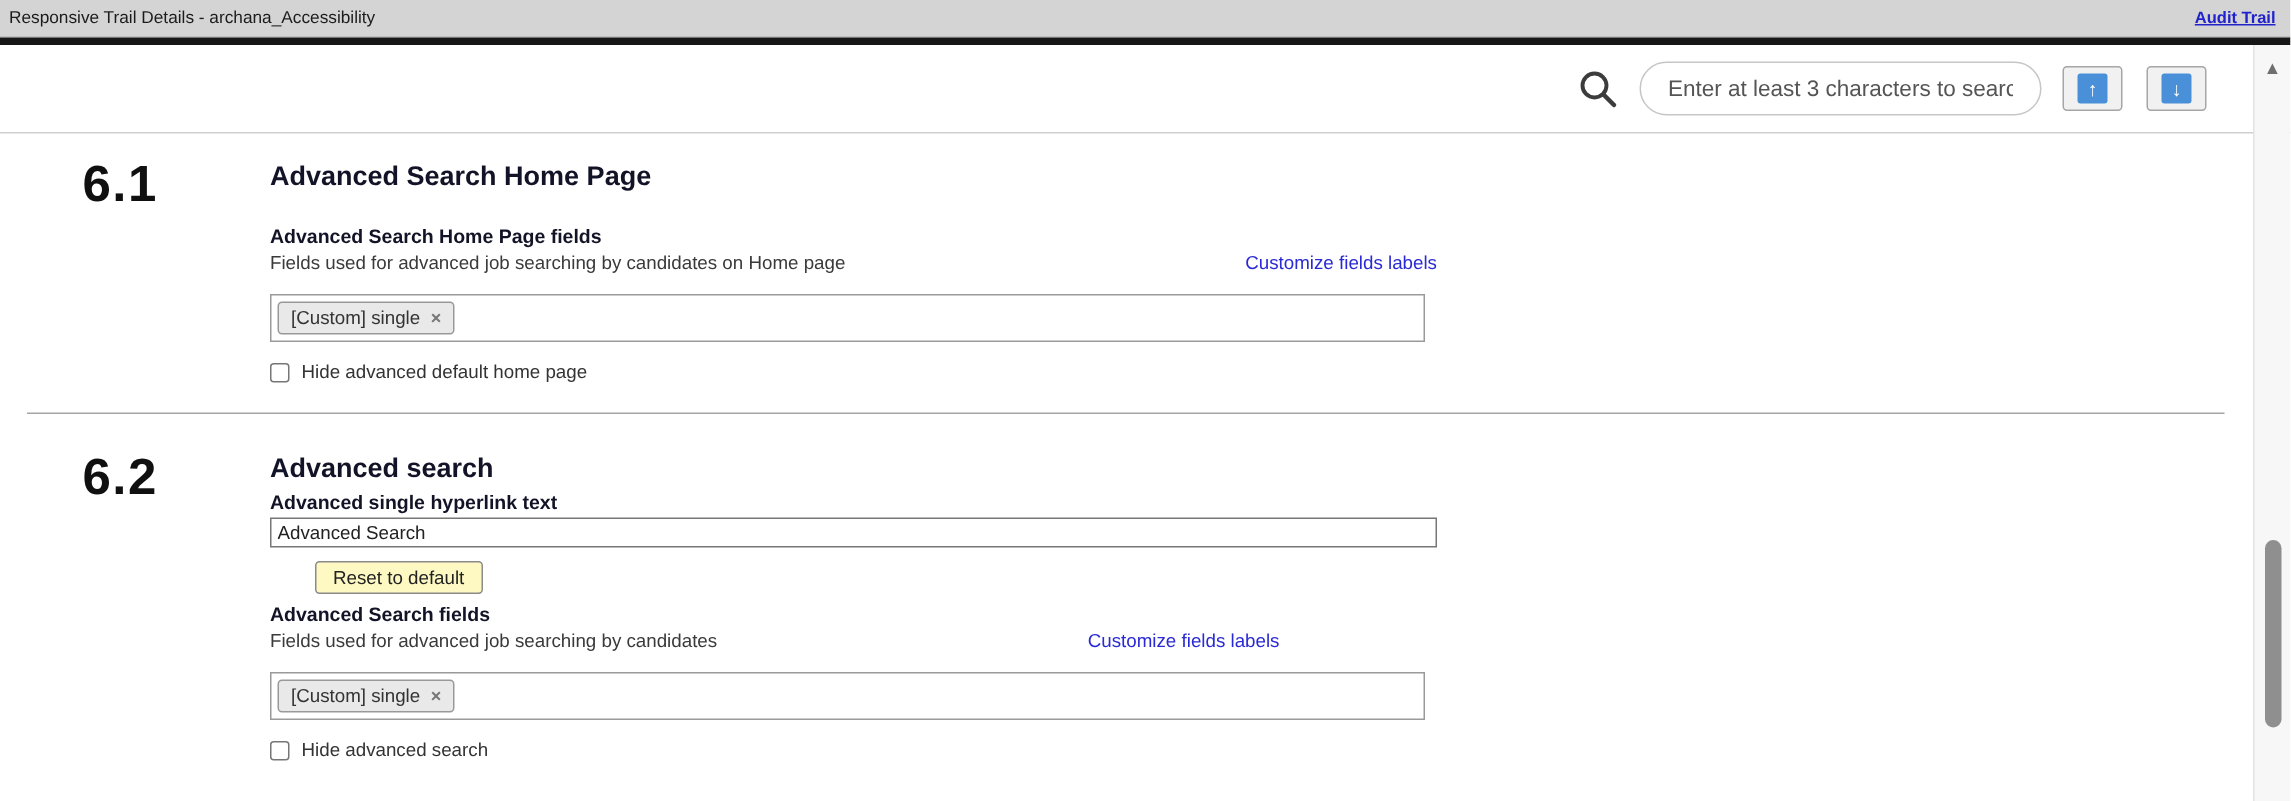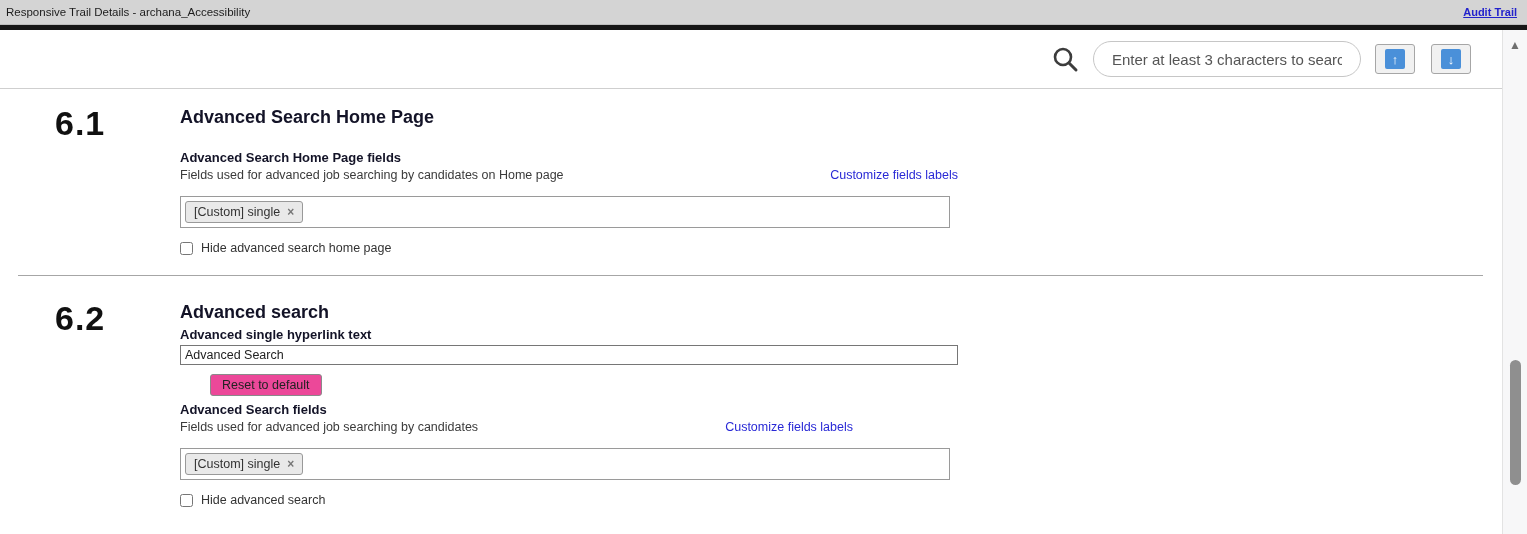--- a/index.html
+++ b/index.html
@@ -73,21 +73,21 @@
   .check-row { display:flex; align-items:center; gap:8px; margin-top:13px; font-size:12.5px; color:#333; }
   .check-row input { width:13px; height:13px; margin:0; cursor:pointer; }
 
   .hyper-input {
     width:778px; height:20px; border:1px solid #767676; font-size:12.5px;
     color:#222; padding:1px 4px; margin-top:3px; outline:none;
     font-family:"Liberation Sans", sans-serif;
   }
   .reset-btn {
     margin:9px 0 0 30px; padding:3px 11px; font-size:12.5px; color:#222;
-    background:#ec4899; border:1px solid #8a8a8a; border-radius:3px; cursor:pointer;
+    background:#fef9c3; border:1px solid #8a8a8a; border-radius:3px; cursor:pointer;
     font-family:"Liberation Sans", sans-serif;
     text-align:center;
   }
 
   .divider { border:none; border-top:1px solid #a6a6a6; margin:20px 44px 24px 18px; }
 
   
   .scrollbar {
     position:absolute; top:30px; right:0; bottom:0; width:25px;
     background:#f7f7f8; border-left:1px solid #e3e3e3;
@@ -136,21 +136,21 @@
 
       <div class="tagbox">
         <span class="chip">
           <span>[Custom] single</span>
           <span class="chip-x">×</span>
         </span>
       </div>
 
       <label class="check-row">
         <input type="checkbox" style="">
-        <span>Hide advanced search home page</span>
+        <span>Hide advanced default home page</span>
       </label>
     </div>
   </div>
 
   <hr class="divider">
 
   <div class="section">
     <div class="section-number">6.2</div>
     <div class="section-body">
       <h2 class="section-title">Advanced search</h2>

